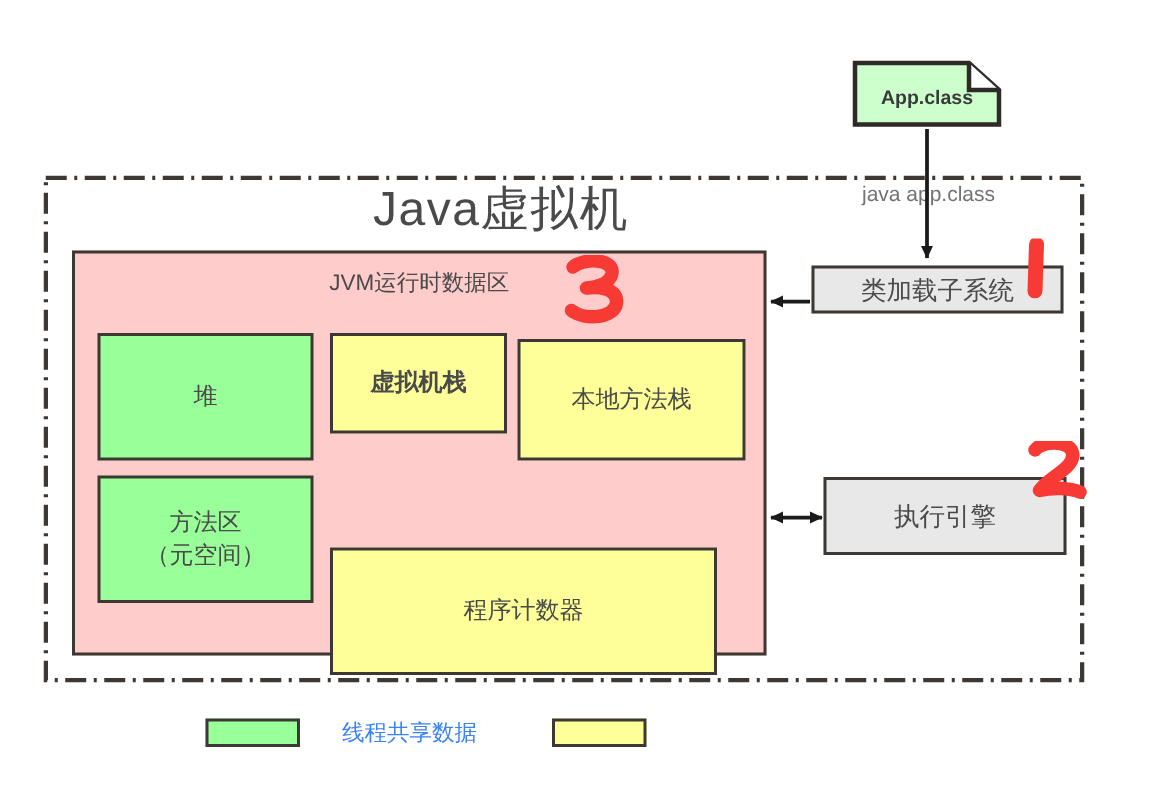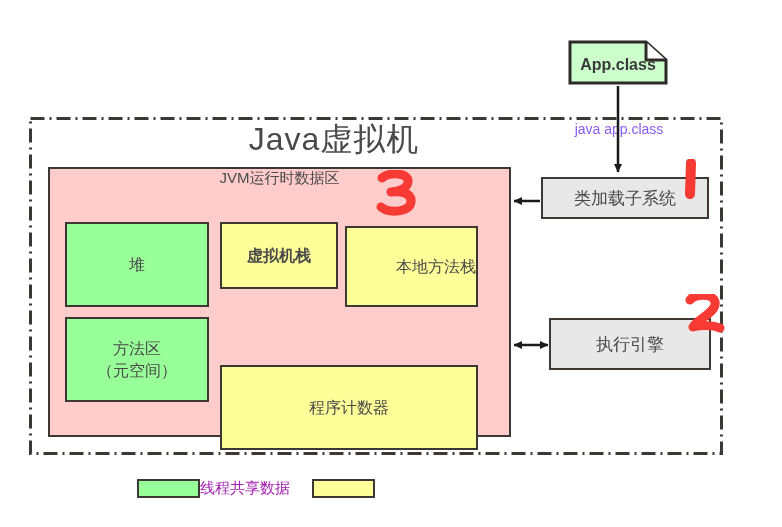--- a/index.html
+++ b/index.html
@@ -32,21 +32,21 @@
   }
   .appclass svg { display: block; }
   .appclass-label {
     position: absolute;
     left: 0; top: 0;
     width: 100px;
     height: 45px;
     display: flex;
     align-items: center;
     justify-content: center;
-    font-size: 16px;
+    font-size: 13px;
     font-weight: bold;
     color: #3a3a3a;
     letter-spacing: 0px;
     padding-top: 4px;
     box-sizing: border-box;
   }
 
   
   .jvm-boundary {
     position: absolute;
@@ -74,21 +74,21 @@
     top: 167px;
     width: 463px;
     height: 270px;
     background: #ffcccc;
     border: 2px solid #3d3833;
     box-sizing: border-box;
   }
   .runtime-title {
     position: absolute;
     left: 0;
-    top: 0;
+    top: 10px;
     width: 100%;
     text-align: center;
     font-size: 15px;
     color: #4a4a4a;
   }
   .red-three {
     position: absolute;
     left: 375px;
     top: 170px;
     width: 46px;
@@ -106,37 +106,37 @@
     text-align: center;
     font-size: 16px;
     color: #4a4a4a;
     line-height: 1.35;
   }
   .mem.green { background: #99ff99; }
   .mem.yellow { background: #ffff99; }
 
   .box-heap      { left: 65px;  top: 222px; width: 144px; height: 85px; }
   .box-vmstack   { left: 220px; top: 222px; width: 118px; height: 67px; font-weight: bold; }
-  .box-natstack  { left: 345px; top: 226px; width: 133px; height: 81px; justify-content: flex-end; }
+  .box-natstack  { left: 345px; top: 226px; width: 152px; height: 81px; }
   .box-method    { left: 65px;  top: 317px; width: 144px; height: 85px; }
   .box-pc        { left: 220px; top: 317px; width: 258px; height: 85px; margin-top: 48px; }
 
   
   .gray-box {
     position: absolute;
     background: #e8e8e8;
     border: 2px solid #3d3833;
     box-sizing: border-box;
     display: flex;
     align-items: center;
     justify-content: center;
     font-size: 17px;
     color: #4a4a4a;
   }
-  .box-loader { left: 541px; top: 177px; width: 168px; height: 42px; }
+  .box-loader { left: 541px; top: 177px; width: 168px; height: 32px; }
   .box-engine { left: 549px; top: 318px; width: 162px; height: 52px; }
 
   .red-one {
     position: absolute;
     left: 682px;
     top: 159px;
     width: 18px;
     height: 40px;
   }
   .red-two {
@@ -147,41 +147,42 @@
     height: 42px;
   }
 
   .cmd-label {
     position: absolute;
     left: 554px;
     top: 121px;
     width: 130px;
     text-align: center;
     font-size: 14px;
-    color: #8b5cf6;
+    color: #737373;
   }
 
   
   .connectors {
     position: absolute;
     left: 0; top: 0;
     width: 782px;
     height: 527px;
     pointer-events: none;
   }
 
   
   .legend {
     position: absolute;
     left: 137px;
     top: 479px;
     display: flex;
     align-items: center;
     font-size: 15px;
-    color: #a21caf;
+    color: #3b82f6;
+    gap: 28px;
   }
   .legend-swatch {
     width: 63px;
     height: 19px;
     border: 2px solid #3d3833;
     box-sizing: border-box;
     display: inline-block;
   }
   .legend-swatch.green { background: #99ff99; }
   .legend-swatch.yellow { background: #ffff99; }

